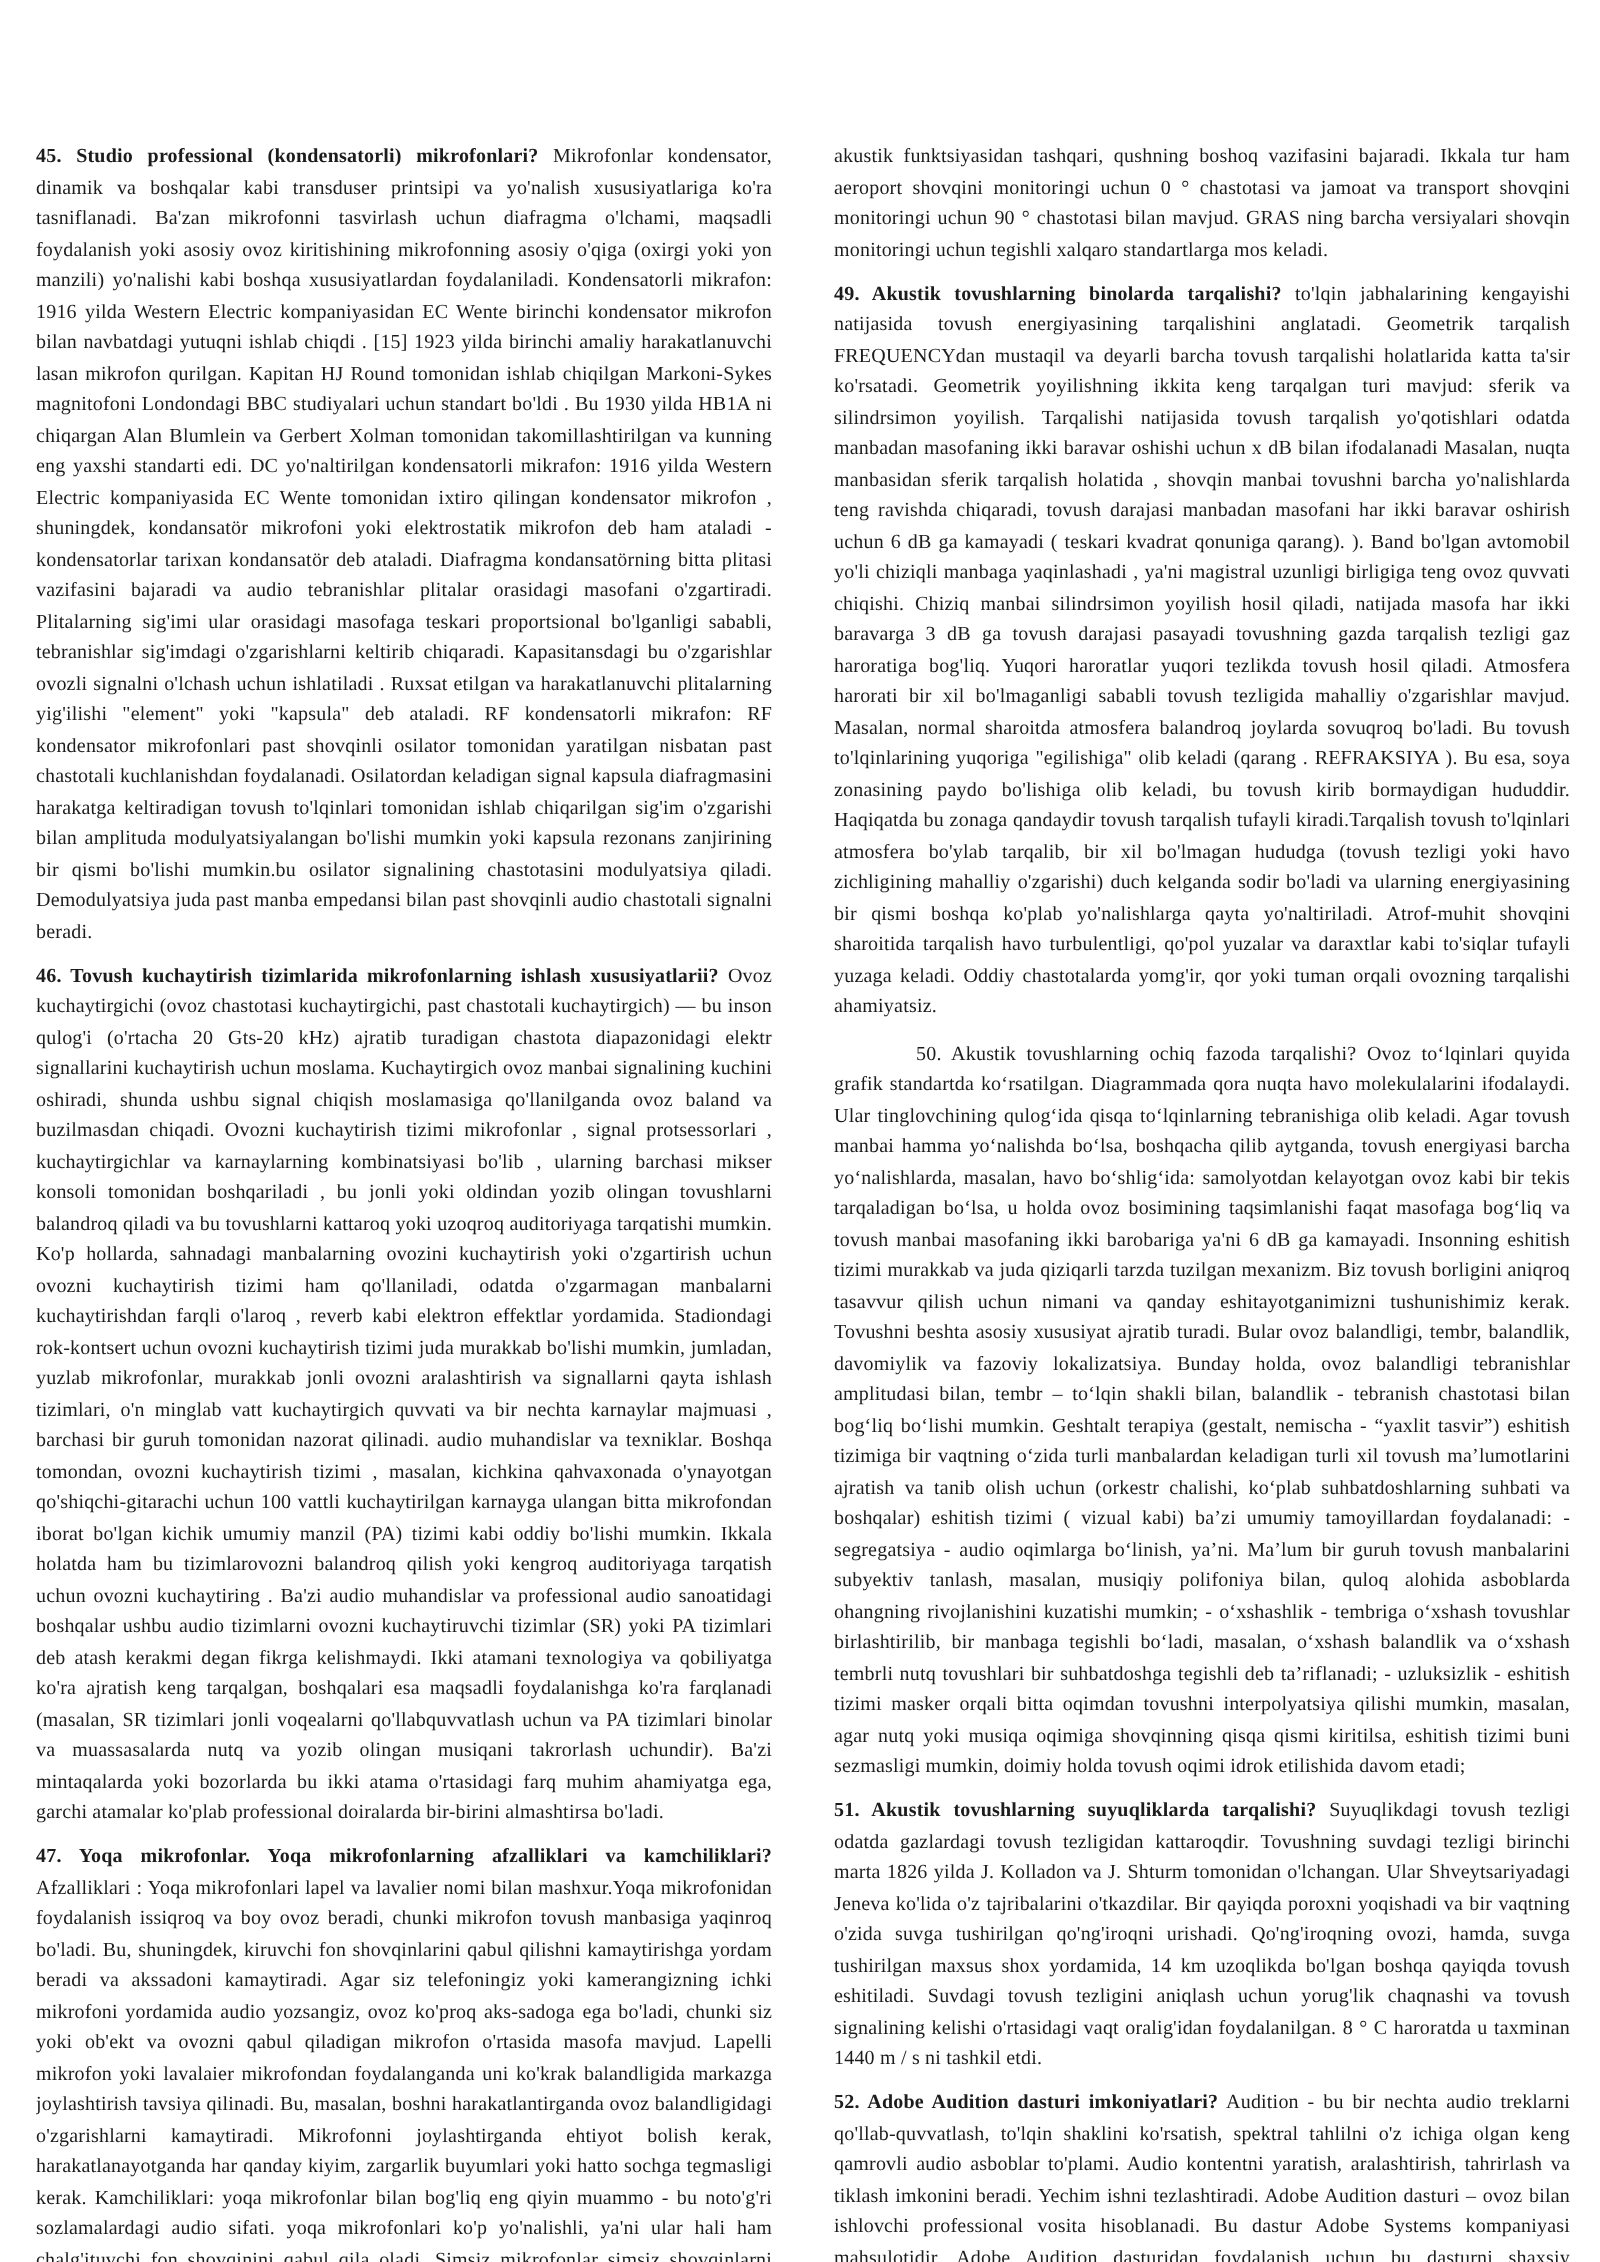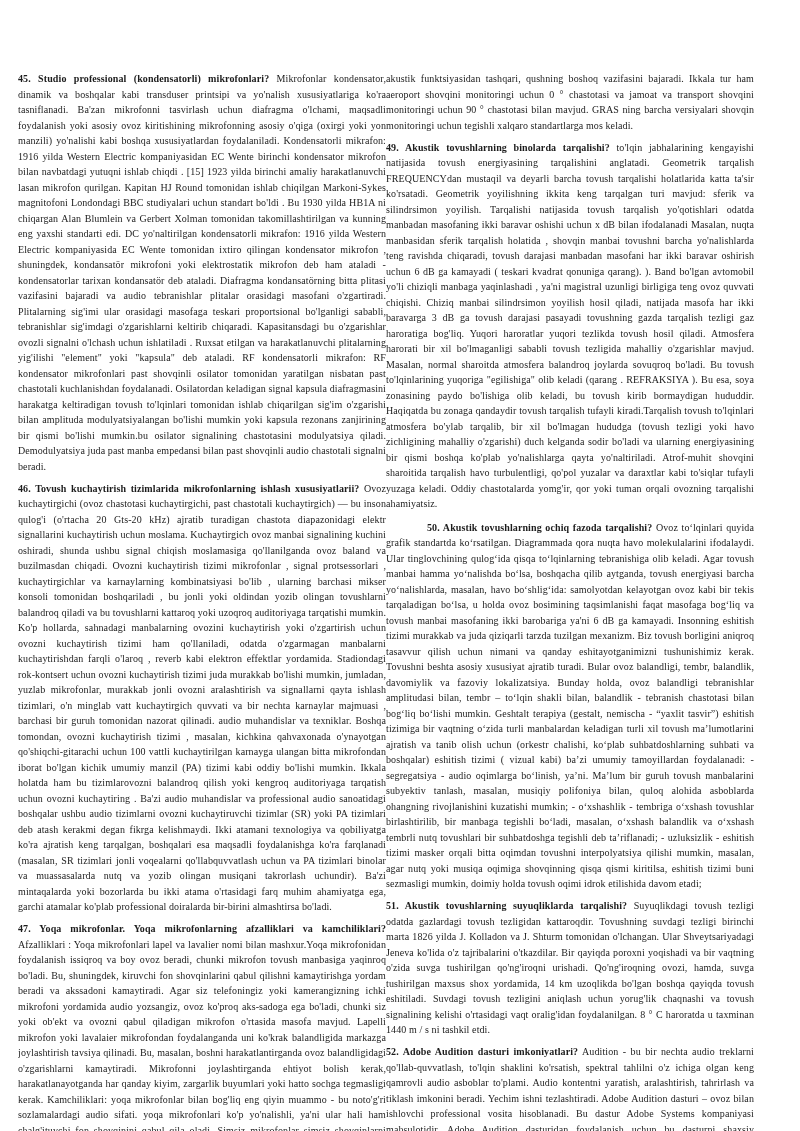--- a/index.html
+++ b/index.html
@@ -7,35 +7,36 @@
   body {
     width: 800px; height: 1131px; overflow: hidden;
     font-family: "Liberation Serif", "DejaVu Serif", serif;
   }
   .page {
     position: relative;
     width: 800px; height: 833px;
     background: #ffffff;
     padding: 71px 15px 0 18px;
     display: flex;
+    gap: 31px;
   }
   .col {
     width: 368px;
     height: 1060px;
     overflow: hidden;
     font-size: 10px;
     line-height: 15.5px;
     text-align: justify;
     color: #1c1c1c;
     letter-spacing: 0.1px;
   }
   .col p { margin: 0 0 6.5px 0; }
   .col p.gap { margin-top: 8px; }
   .hd { font-weight: bold; }
-  .hd.plain { font-weight: bold; padding-left: 41px; }
+  .hd.plain { font-weight: normal; padding-left: 41px; }
 </style>
 </head>
 <body>
 
 <div class="page">
   <div class="col" id="col-left">
       <p><span class="hd">45. Studio professional (kondensatorli) mikrofonlari?</span> <span>Mikrofonlar kondensator, dinamik va boshqalar kabi transduser printsipi va yo'nalish xususiyatlariga ko'ra tasniflanadi. Ba'zan mikrofonni tasvirlash uchun diafragma o'lchami, maqsadli foydalanish yoki asosiy ovoz kiritishining mikrofonning asosiy o'qiga (oxirgi yoki yon manzili) yo'nalishi kabi boshqa xususiyatlardan foydalaniladi. Kondensatorli mikrafon: 1916 yilda Western Electric kompaniyasidan EC Wente birinchi kondensator mikrofon bilan navbatdagi yutuqni ishlab chiqdi . [15] 1923 yilda birinchi amaliy harakatlanuvchi lasan mikrofon qurilgan. Kapitan HJ Round tomonidan ishlab chiqilgan Markoni-Sykes magnitofoni Londondagi BBC studiyalari uchun standart bo'ldi . Bu 1930 yilda HB1A ni chiqargan Alan Blumlein va Gerbert Xolman tomonidan takomillashtirilgan va kunning eng yaxshi standarti edi. DC yo'naltirilgan kondensatorli mikrafon: 1916 yilda Western Electric kompaniyasida EC Wente tomonidan ixtiro qilingan kondensator mikrofon , shuningdek, kondansatör mikrofoni yoki elektrostatik mikrofon deb ham ataladi - kondensatorlar tarixan kondansatör deb ataladi. Diafragma kondansatörning bitta plitasi vazifasini bajaradi va audio tebranishlar plitalar orasidagi masofani o'zgartiradi. Plitalarning sig'imi ular orasidagi masofaga teskari proportsional bo'lganligi sababli, tebranishlar sig'imdagi o'zgarishlarni keltirib chiqaradi. Kapasitansdagi bu o'zgarishlar ovozli signalni o'lchash uchun ishlatiladi . Ruxsat etilgan va harakatlanuvchi plitalarning yig'ilishi "element" yoki "kapsula" deb ataladi. RF kondensatorli mikrafon: RF kondensator mikrofonlari past shovqinli osilator tomonidan yaratilgan nisbatan past chastotali kuchlanishdan foydalanadi. Osilatordan keladigan signal kapsula diafragmasini harakatga keltiradigan tovush to'lqinlari tomonidan ishlab chiqarilgan sig'im o'zgarishi bilan amplituda modulyatsiyalangan bo'lishi mumkin yoki kapsula rezonans zanjirining bir qismi bo'lishi mumkin.bu osilator signalining chastotasini modulyatsiya qiladi. Demodulyatsiya juda past manba empedansi bilan past shovqinli audio chastotali signalni beradi.</span></p>
       <p><span class="hd">46. Tovush kuchaytirish tizimlarida mikrofonlarning ishlash xususiyatlarii?</span> <span>Ovoz kuchaytirgichi (ovoz chastotasi kuchaytirgichi, past chastotali kuchaytirgich) — bu inson qulog'i (o'rtacha 20 Gts-20 kHz) ajratib turadigan chastota diapazonidagi elektr signallarini kuchaytirish uchun moslama. Kuchaytirgich ovoz manbai signalining kuchini oshiradi, shunda ushbu signal chiqish moslamasiga qo'llanilganda ovoz baland va buzilmasdan chiqadi. Ovozni kuchaytirish tizimi mikrofonlar , signal protsessorlari , kuchaytirgichlar va karnaylarning kombinatsiyasi bo'lib , ularning barchasi mikser konsoli tomonidan boshqariladi , bu jonli yoki oldindan yozib olingan tovushlarni balandroq qiladi va bu tovushlarni kattaroq yoki uzoqroq auditoriyaga tarqatishi mumkin. Ko'p hollarda, sahnadagi manbalarning ovozini kuchaytirish yoki o'zgartirish uchun ovozni kuchaytirish tizimi ham qo'llaniladi, odatda o'zgarmagan manbalarni kuchaytirishdan farqli o'laroq , reverb kabi elektron effektlar yordamida. Stadiondagi rok-kontsert uchun ovozni kuchaytirish tizimi juda murakkab bo'lishi mumkin, jumladan, yuzlab mikrofonlar, murakkab jonli ovozni aralashtirish va signallarni qayta ishlash tizimlari, o'n minglab vatt kuchaytirgich quvvati va bir nechta karnaylar majmuasi , barchasi bir guruh tomonidan nazorat qilinadi. audio muhandislar va texniklar. Boshqa tomondan, ovozni kuchaytirish tizimi , masalan, kichkina qahvaxonada o'ynayotgan qo'shiqchi-gitarachi uchun 100 vattli kuchaytirilgan karnayga ulangan bitta mikrofondan iborat bo'lgan kichik umumiy manzil (PA) tizimi kabi oddiy bo'lishi mumkin. Ikkala holatda ham bu tizimlarovozni balandroq qilish yoki kengroq auditoriyaga tarqatish uchun ovozni kuchaytiring . Ba'zi audio muhandislar va professional audio sanoatidagi boshqalar ushbu audio tizimlarni ovozni kuchaytiruvchi tizimlar (SR) yoki PA tizimlari deb atash kerakmi degan fikrga kelishmaydi. Ikki atamani texnologiya va qobiliyatga ko'ra ajratish keng tarqalgan, boshqalari esa maqsadli foydalanishga ko'ra farqlanadi (masalan, SR tizimlari jonli voqealarni qo'llabquvvatlash uchun va PA tizimlari binolar va muassasalarda nutq va yozib olingan musiqani takrorlash uchundir). Ba'zi mintaqalarda yoki bozorlarda bu ikki atama o'rtasidagi farq muhim ahamiyatga ega, garchi atamalar ko'plab professional doiralarda bir-birini almashtirsa bo'ladi.</span></p>
       <p><span class="hd">47. Yoqa mikrofonlar. Yoqa mikrofonlarning afzalliklari va kamchiliklari?</span> <span>Afzalliklari : Yoqa mikrofonlari lapel va lavalier nomi bilan mashxur.Yoqa mikrofonidan foydalanish issiqroq va boy ovoz beradi, chunki mikrofon tovush manbasiga yaqinroq bo'ladi. Bu, shuningdek, kiruvchi fon shovqinlarini qabul qilishni kamaytirishga yordam beradi va akssadoni kamaytiradi. Agar siz telefoningiz yoki kamerangizning ichki mikrofoni yordamida audio yozsangiz, ovoz ko'proq aks-sadoga ega bo'ladi, chunki siz yoki ob'ekt va ovozni qabul qiladigan mikrofon o'rtasida masofa mavjud. Lapelli mikrofon yoki lavalaier mikrofondan foydalanganda uni ko'krak balandligida markazga joylashtirish tavsiya qilinadi. Bu, masalan, boshni harakatlantirganda ovoz balandligidagi o'zgarishlarni kamaytiradi. Mikrofonni joylashtirganda ehtiyot bolish kerak, harakatlanayotganda har qanday kiyim, zargarlik buyumlari yoki hatto sochga tegmasligi kerak. Kamchiliklari: yoqa mikrofonlar bilan bog'liq eng qiyin muammo - bu noto'g'ri sozlamalardagi audio sifati. yoqa mikrofonlari ko'p yo'nalishli, ya'ni ular hali ham chalg'ituvchi fon shovqinini qabul qila oladi. Simsiz mikrofonlar simsiz shovqinlarni ham to'plashi mumkin, ayniqsa zich shahar muhitida. Agar noto'g'ri o'rnatilgan bo'lsa, yoqa mikrofonlari ham shovqinni yozib olishi mumkin, chunki mikrofon kiyim yoki kabelga ishqalanadi. yoqa mikrofonlarining boshqa kamchiliklari: --yoqa mikrofonlarini ko'pincha kadrda ko'rish mumkin va ovoz sifatiga putur etkazmasdan ularni yashirish qiyin. -Odamlarni to'g'ri ulash uchun vaqt kerak, ayniqsa mikrofonni yashirish kerak bolsa -Simsiz mikrofonlar cheklangan batareya quvvatiga ega va agar batareya tortishish paytida o'chib qolsa, yozuvni buzishi mumkin. -Simsiz mikrofonlar vaqti-vaqti bilan audioning uzilishiga olib kelishi mumkin.</span></p>
     </div>

